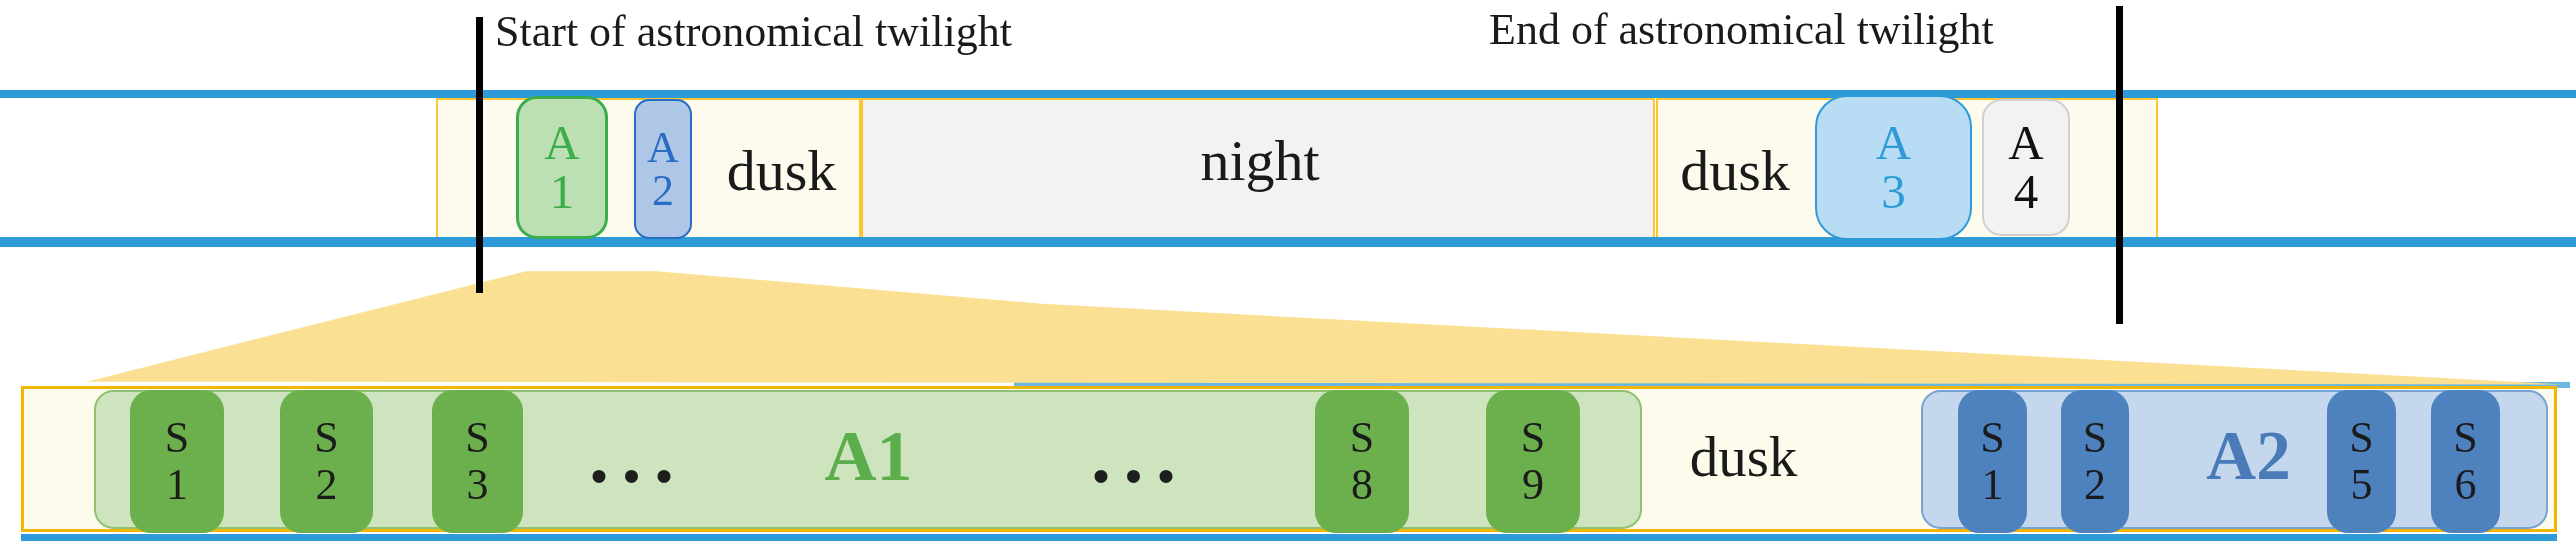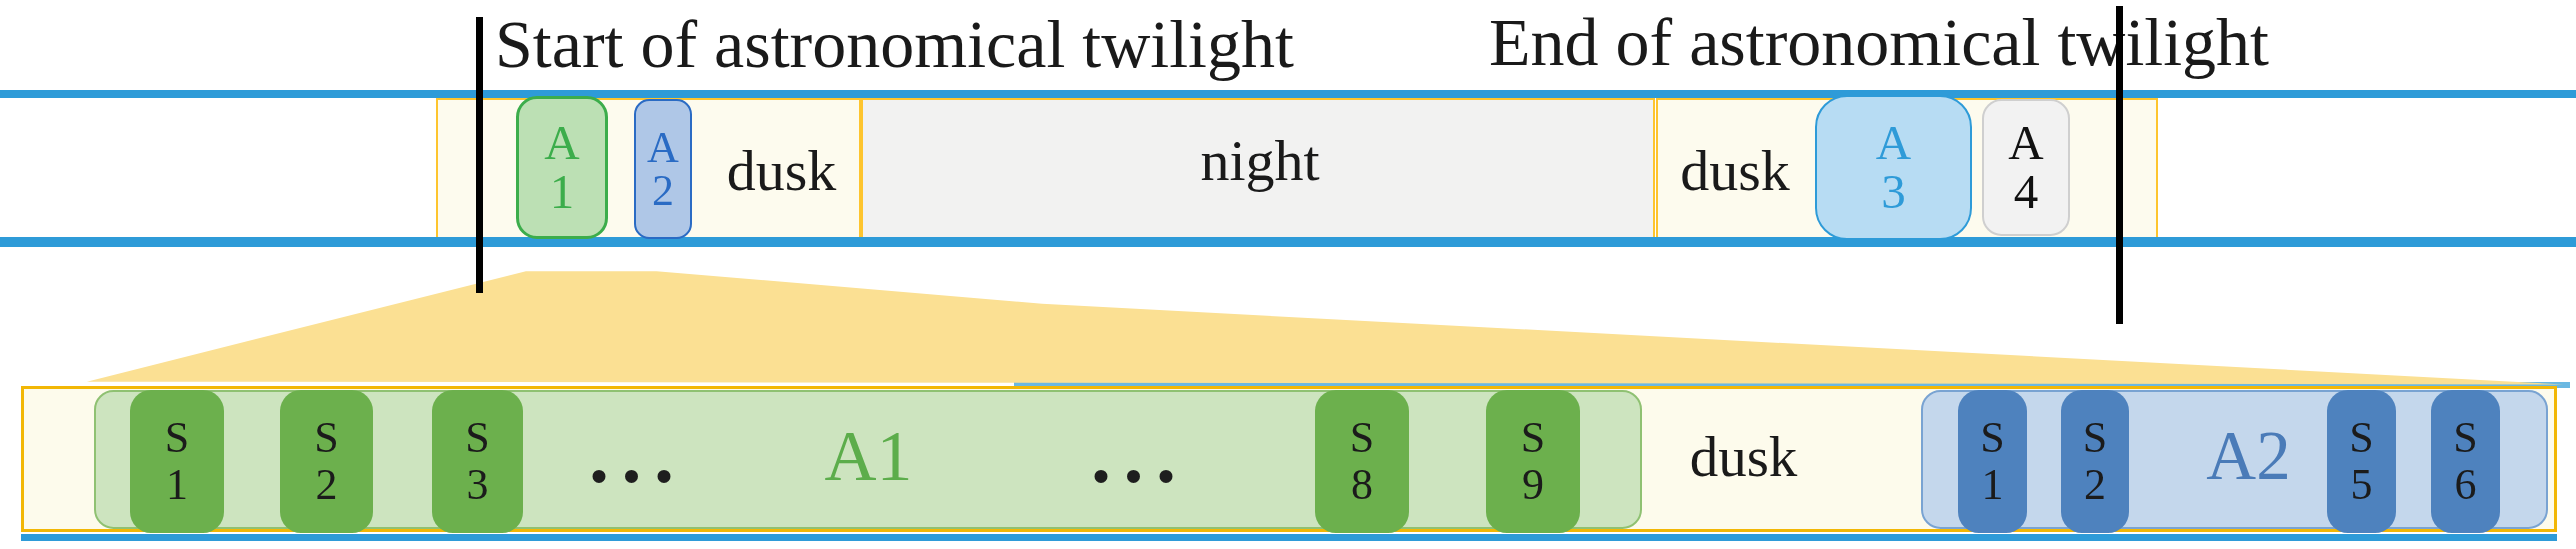--- a/index.html
+++ b/index.html
@@ -10,33 +10,33 @@
   
   .tbox{position:absolute;box-sizing:border-box;border:2.8px solid #fec52e;z-index:1;}
   .tbox.cream{background:#fdfbee;}
   .tbox.gray{background:#f2f2f1;}
   
   .abox{position:absolute;box-sizing:border-box;z-index:3;display:flex;flex-direction:column;
         align-items:center;justify-content:center;line-height:0.98;font-size:49px;}
   
   .seg-label{position:absolute;z-index:2;font-size:58px;line-height:1;text-align:center;}
   
-  .title{position:absolute;z-index:5;font-size:68px;line-height:1;white-space:nowrap;}
+  .title{position:absolute;z-index:5;font-size:44px;line-height:1;white-space:nowrap;}
   
   .vline{position:absolute;width:7px;background:#000;z-index:6;}
   
   .bar{position:absolute;box-sizing:border-box;border:3.5px solid #f2b705;background:#fdfbec;z-index:2;}
   .region{position:absolute;box-sizing:border-box;z-index:3;}
   .region.green{background:#cde4bf;border:2.1px solid #8fc172;border-radius:19.5px;}
   .region.blue{background:#c4d7ec;border:2.1px solid #79a3d2;border-radius:19.5px;}
   .sbox{position:absolute;z-index:4;border-radius:21px;display:flex;flex-direction:column;
         align-items:center;justify-content:center;font-size:44px;line-height:1.05;color:#1b1b1b;}
   .sbox.g{background:#6cb04d;}
   .sbox.b{background:#4e82be;}
-  .biglabel{position:absolute;z-index:4;font-weight:normal;line-height:1;text-align:center;}
+  .biglabel{position:absolute;z-index:4;font-weight:bold;line-height:1;text-align:center;}
   .dots{position:absolute;z-index:4;font-size:80px;font-weight:bold;letter-spacing:12.5px;
         line-height:1;color:#1e1e1e;}
   .duskb{position:absolute;z-index:4;font-size:57px;line-height:1;text-align:center;}
   svg.trap{position:absolute;left:0;top:0;z-index:1;pointer-events:none;}
 </style>
 </head>
 <body>
 
 <div class="bline" style="left:0;top:90px;width:2576px;height:7.6px;z-index:2;"></div>
 <div class="bline" style="left:0;top:237px;width:2576px;height:9.7px;z-index:2;"></div>

